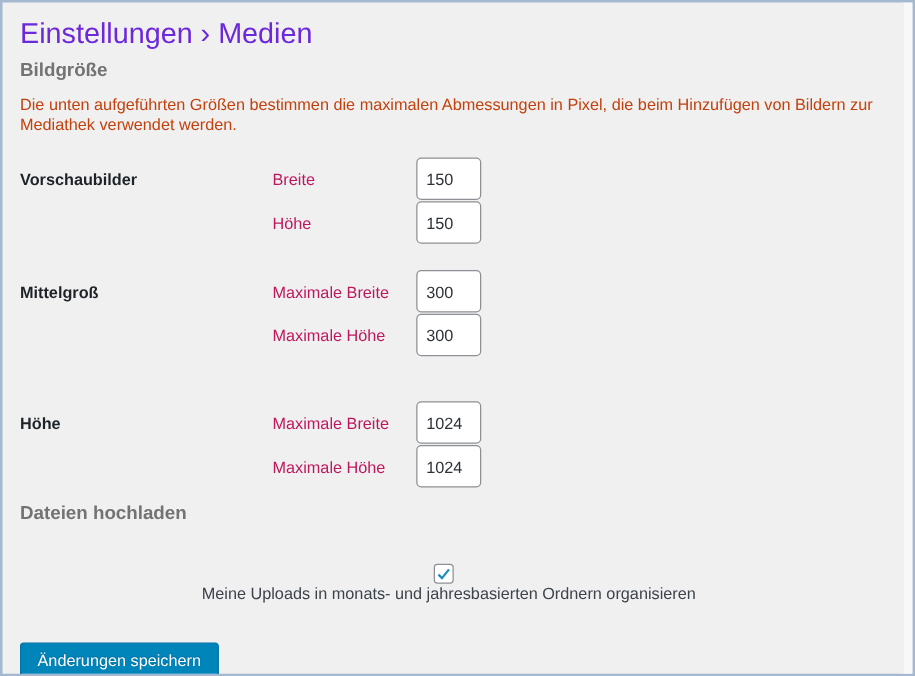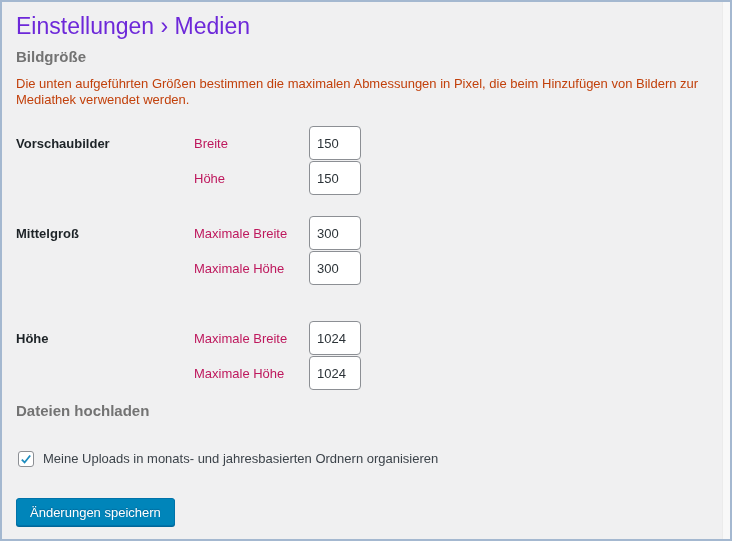--- a/index.html
+++ b/index.html
@@ -40,21 +40,21 @@
     margin: 6px 0 0;
     line-height: 19px;
   }
   p.section-desc {
     font-size: 13px;
     color: #c2410c;
     margin: 10px 0 16px;
     line-height: 16px;
   }
   .form-table { margin-top: 22px; }
-  .tr { display: flex; }
+  .tr { display: flex; gap: 24px; }
   .tr + .tr { margin-top: 20px; }
   .tr.gap-large { margin-top: 35px; }
   .th {
     width: 178px;
     flex-shrink: 0;
     font-size: 13px;
     font-weight: 700;
     color: #1d2327;
     padding-top: 6px;
   }
@@ -101,21 +101,21 @@
     justify-content: center;
     margin-right: 9px;
   }
   .checkbox-box svg { display: block; }
   .checkbox-label {
     font-size: 13px;
     color: #3c434a;
     line-height: 16px;
   }
   .uploads-heading { margin-top: 29px; }
-  .uploads-checkbox { margin-top: 31px; margin-left: 2px; }
+  .uploads-checkbox { margin-top: 31px; margin-left: 2px; flex-direction: column; }
   .submit { margin-top: 31px; }
   button.button-primary {
     height: 28px;
     padding: 0 13px;
     font-family: "Liberation Sans", sans-serif;
     font-size: 13px;
     color: #fff;
     background: #0085ba;
     border: 1px solid #0073aa;
     border-radius: 3px;

